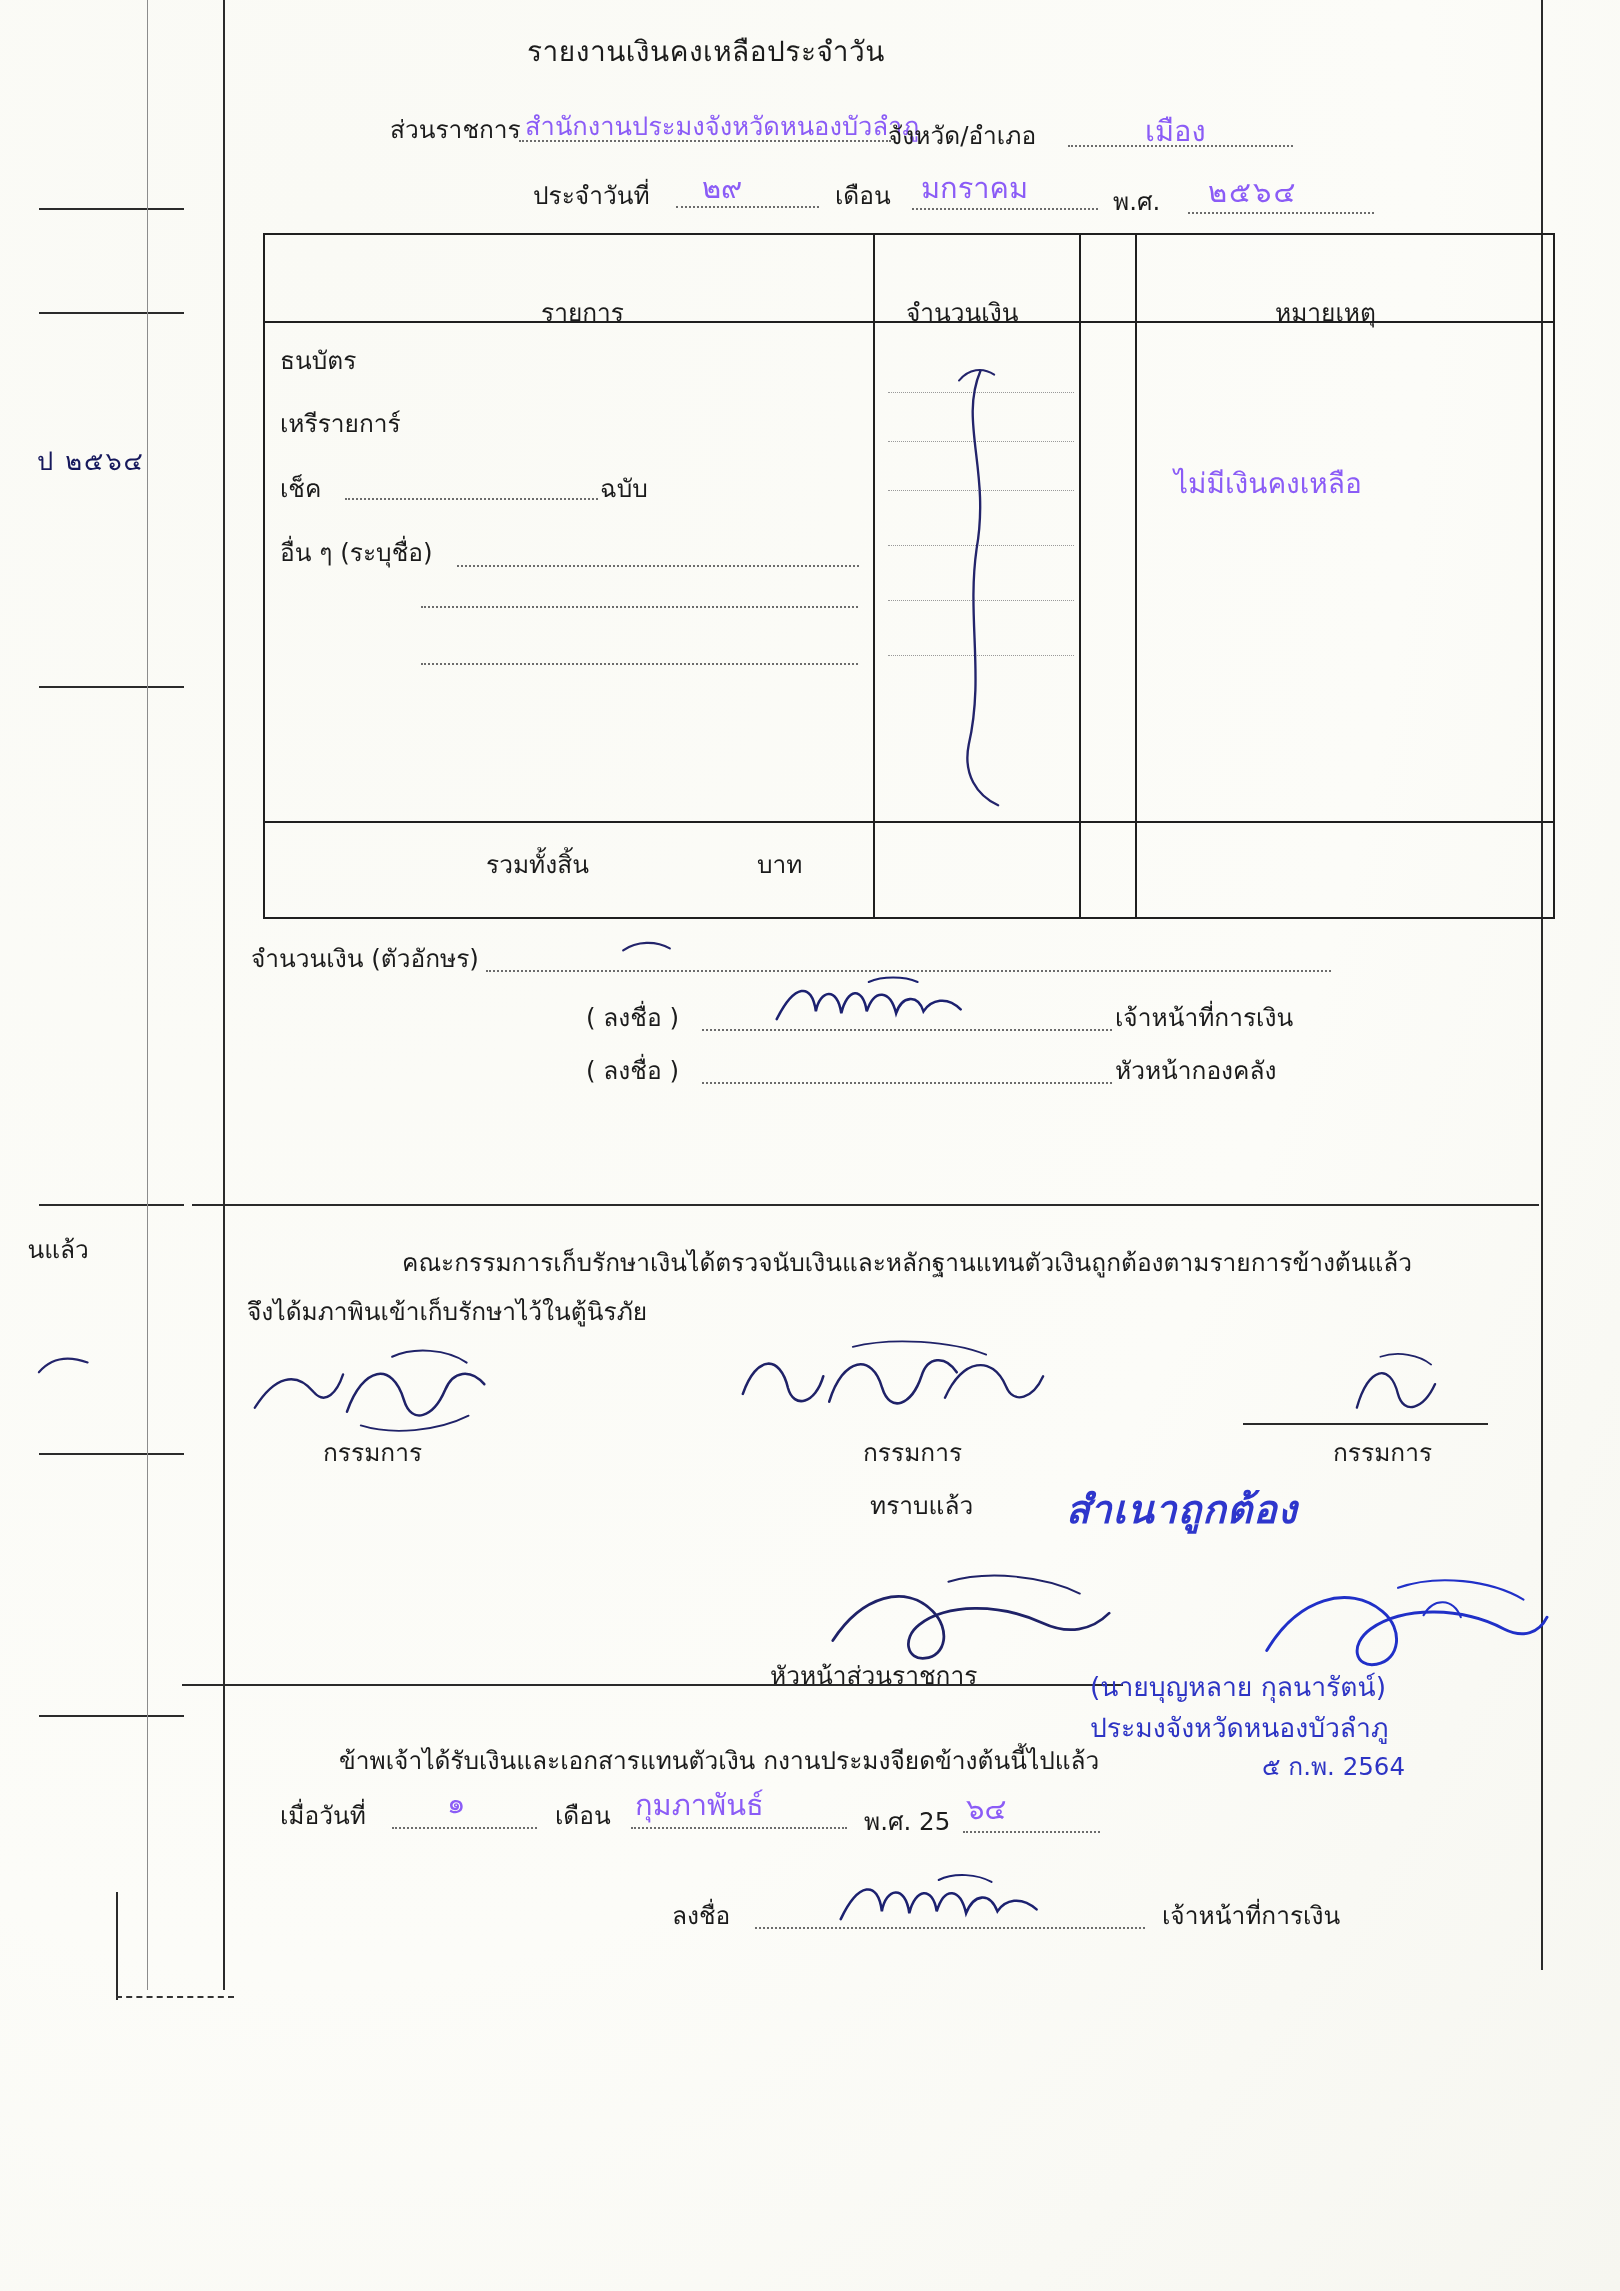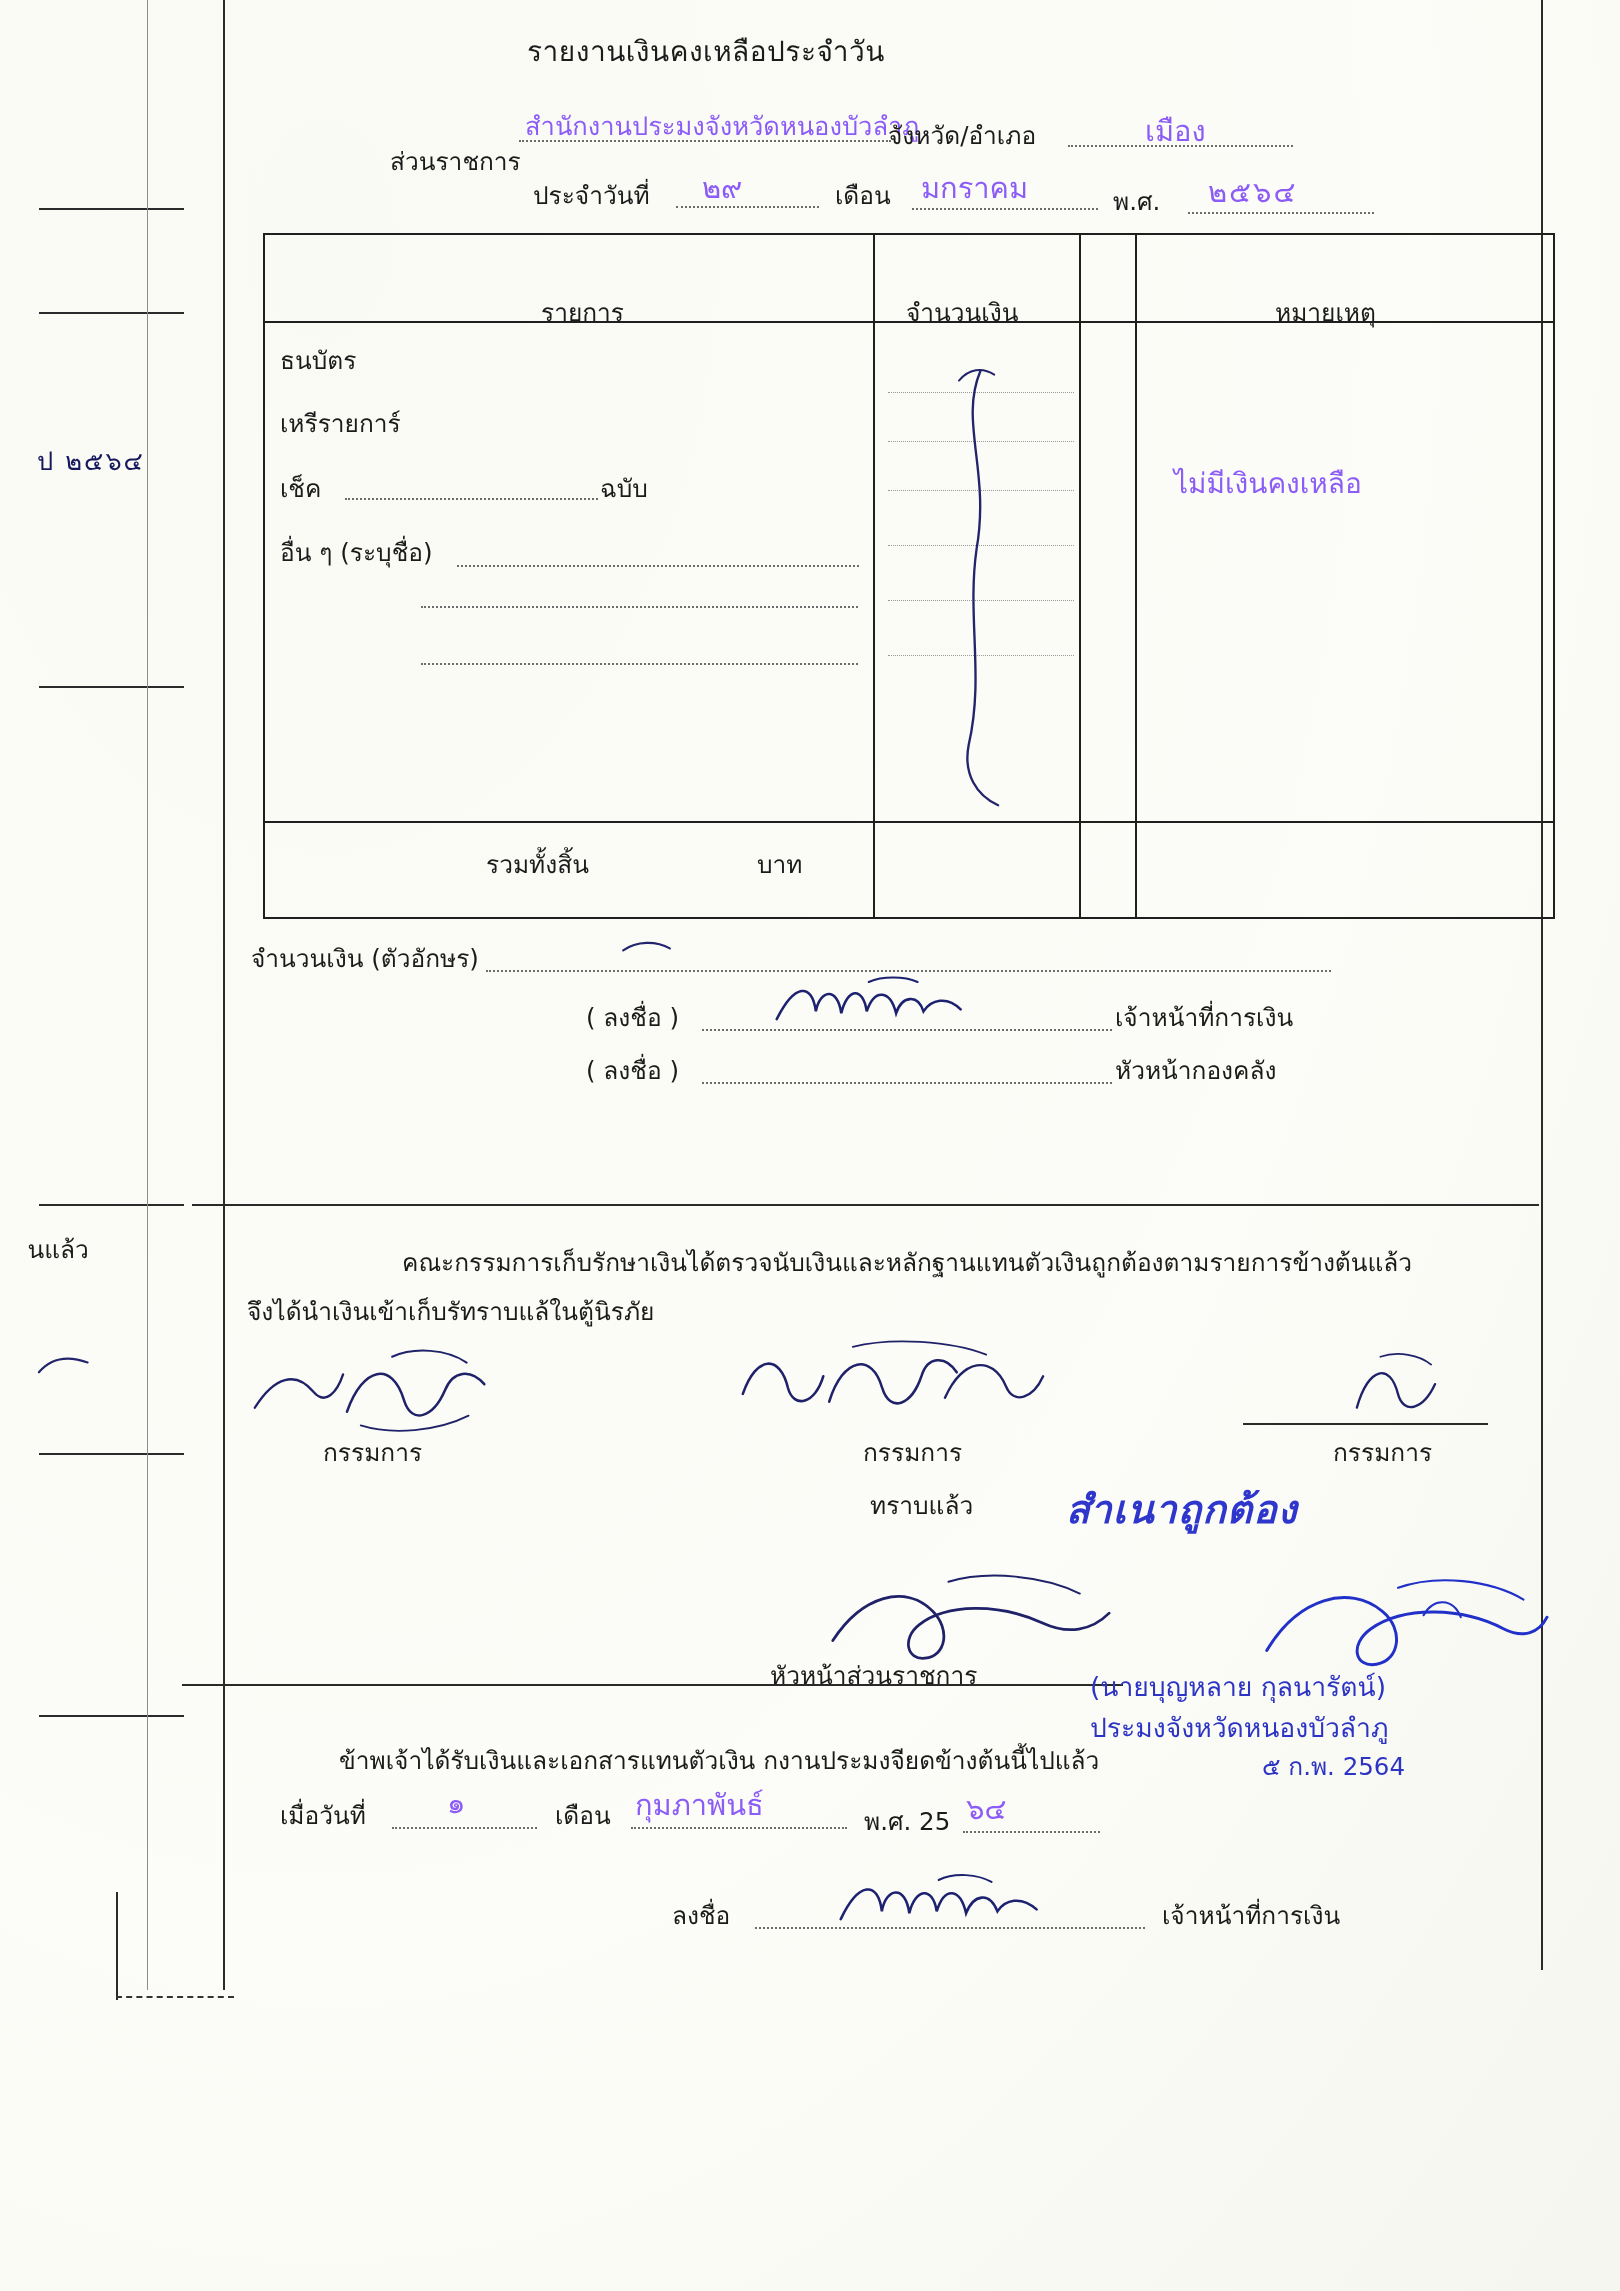--- a/index.html
+++ b/index.html
@@ -135,21 +135,21 @@
   <div class="edge-v" style="left:147px; top:0; height:1990px; border-left:1px solid #8c8c8c;"></div>
 
   <div class="hw" style="left:37px; top:441px; font-size:25.5px; letter-spacing:2px;text-align:center;">ป ๒๕๖๔</div>
   <div class="txt lbl" style="left:27.4px; top:1230px;">นแล้ว</div>
   <svg class="sig" style="left:33px; top:1333px; width:78px; height:59px;" viewBox="0 0 80 60">
     <path d="M6 40 C18 26, 34 22, 56 30" stroke="#23246b" stroke-width="2.2" fill="none" stroke-linecap="round"></path>
   </svg>
 
   <div class="txt doc-title" style="left:706px; top:29px; transform:translateX(-50%);">รายงานเงินคงเหลือประจำวัน</div>
 
-  <div class="txt lbl" style="left:390px; top:110px;margin-top:32px;">ส่วนราชการ</div>
+  <div class="txt lbl" style="left:390px; top:110px;">ส่วนราชการ</div>
   <div class="dotline" style="left:519px; top:140px; width:372px;"></div>
   <div class="hw hw-ink" style="left:525px; top:106px; font-size:25.5px;">สำนักงานประมงจังหวัดหนองบัวลำภู</div>
 
   <div class="txt lbl" style="left:888px; top:116px;">จังหวัด/อำเภอ</div>
   <div class="dotline" style="left:1068px; top:145px; width:225px;"></div>
   <div class="hw hw-ink" style="left:1145px; top:108px; font-size:29px;">เมือง</div>
 
   <div class="txt lbl" style="left:533px; top:176px;">ประจำวันที่</div>
   <div class="dotline" style="left:676px; top:206px; width:143px;"></div>
   <div class="hw hw-ink" style="left:702px; top:165px; font-size:29px;">๒๙</div>
@@ -222,21 +222,21 @@
     <path d="M106 12 C120 6, 142 6, 156 12" stroke="#1c2170" stroke-width="2" fill="none" stroke-linecap="round"></path>
   </svg>
 
   <div class="txt lbl" style="left:586px; top:1051px;">( ลงชื่อ )</div>
   <div class="dotline" style="left:702px; top:1082px; width:410px;"></div>
   <div class="txt lbl" style="left:1115px; top:1051px;">หัวหน้ากองคลัง</div>
 
   <div class="solidline" style="left:192px; top:1204px; width:1347px;"></div>
 
   <div class="txt lbl" style="left:402px; top:1243px;">คณะกรรมการเก็บรักษาเงินได้ตรวจนับเงินและหลักฐานแทนตัวเงินถูกต้องตามรายการข้างต้นแล้ว</div>
-  <div class="txt lbl" style="left:247px; top:1292px;">จึงได้นำเงินเข้าเก็บรัทราบแล้ในตู้นิรภัย</div>
+  <div class="txt lbl" style="left:247px; top:1292px;">จึงได้มภาพินเข้าเก็บรักษาไว้ในตู้นิรภัย</div>
 
   <svg class="sig" style="left:245px; top:1341px; width:255px; height:108px;" viewBox="0 0 260 110">
     <path d="M10 68 C30 36, 52 30, 70 52 C82 66, 94 52, 100 34" stroke="#1f2268" stroke-width="2.4" fill="none" stroke-linecap="round"></path>
     <path d="M104 72 C120 26, 150 20, 162 60 C170 86, 192 78, 204 50 C212 30, 230 28, 244 44" stroke="#1f2268" stroke-width="2.6" fill="none" stroke-linecap="round"></path>
     <path d="M150 16 C172 6, 206 8, 226 22" stroke="#1f2268" stroke-width="2" fill="none" stroke-linecap="round"></path>
     <path d="M118 86 C150 96, 196 92, 228 76" stroke="#1f2268" stroke-width="1.8" fill="none" stroke-linecap="round"></path>
   </svg>
   <div class="txt lbl" style="left:323px; top:1433px;">กรรมการ</div>
 
   <svg class="sig" style="left:735px; top:1333px; width:314px; height:108px;" viewBox="0 0 320 110">

